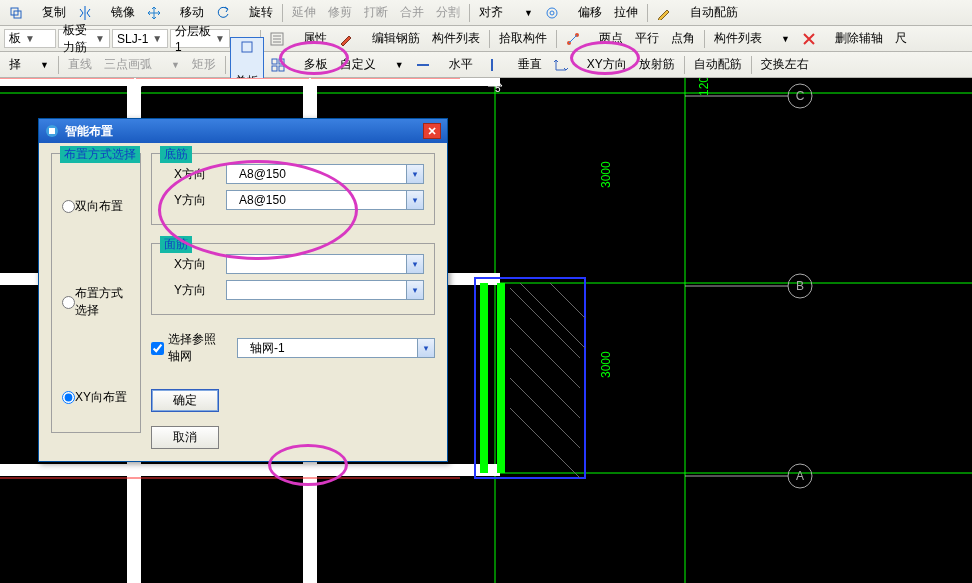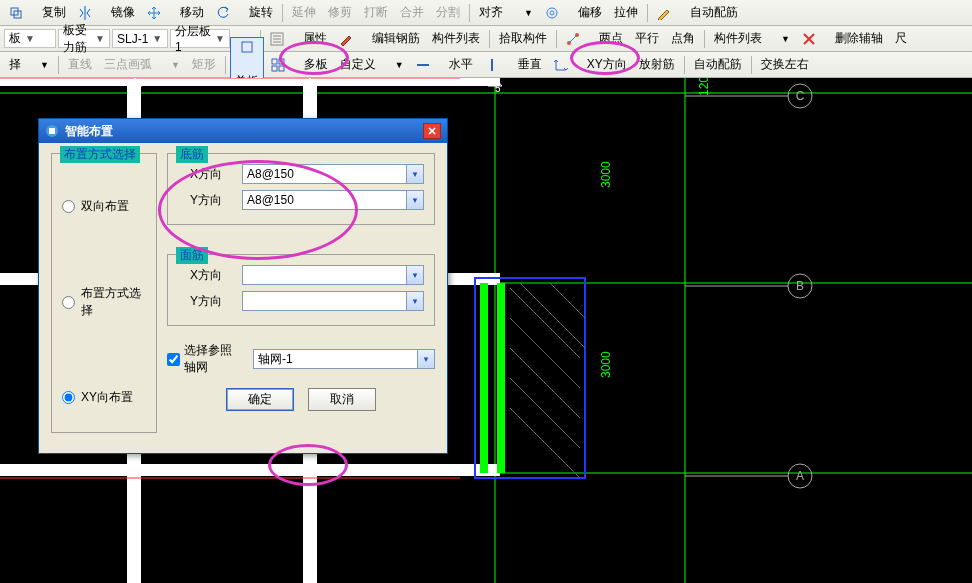--- a/index.html
+++ b/index.html
@@ -23,29 +23,29 @@
   
   .dialog { position: absolute; left: 38px; top: 118px; width: 410px; background: #ece9d8; border: 1px solid #0050a0; box-shadow: 2px 2px 6px rgba(0,0,0,0.4); z-index: 40; }
   .dlg-title { background: linear-gradient(#3a80e0, #1a5bc0); color: #fff; font-weight: bold; padding: 4px 6px; display: flex; align-items: center; justify-content: space-between; height: 24px; }
   .dlg-title .t-left { display: flex; align-items: center; gap: 6px; }
   .dlg-close { width: 18px; height: 16px; background: #e84030; color: #fff; display: flex; align-items: center; justify-content: center; font-size: 11px; border: 1px solid #a02818; cursor: pointer; }
   .dlg-body { padding: 10px 12px 12px 12px; }
   .groupbox { border: 1px solid #a0a0a0; padding: 10px 10px 8px 10px; margin-bottom: 8px; position: relative; }
   .groupbox legend { position: absolute; top: -8px; left: 8px; padding: 0 4px; font-size: 12px; color: #1040c0; }
   .groupbox.legend-bg legend { background: #14b8a6; }
   .flex-row { display: flex; align-items: flex-start; }
-  .radio-row { display: flex; align-items: center; gap: 6px; cursor: pointer; }
+  .radio-row { display: flex; align-items: center; cursor: pointer; }
   .radio-row input { margin: 0; }
   .field-row { display: flex; align-items: center; gap: 20px; margin-bottom: 6px; }
   .field-label { width: 44px; text-align: right; }
   .combo { flex: 1; display: flex; border: 1px solid #7f9db9; background: #fff; height: 20px; }
-  .combo input { border: none; flex: 1; padding: 0 4px; font-size: 12px; outline: none; }
+  .combo input { border: none; flex: 1; padding: 0 12px; font-size: 12px; outline: none; }
   .combo .cb-btn { width: 17px; background: linear-gradient(#e8f0fc, #c4d8f4); border-left: 1px solid #7f9db9; display: flex; align-items: center; justify-content: center; font-size: 9px; color: #2050c0; cursor: pointer; }
   .chk-row { display: flex; align-items: center; gap: 4px; margin: 8px 0 0 0; }
-  .btn-row { display: flex; justify-content: center; gap: 14px; margin-top: 12px; }
+  .btn-row { display: flex; justify-content: center; gap: 14px; margin-top: 24px; flex-direction: column; }
   .btn { width: 68px; height: 23px; background: linear-gradient(#fefefe, #e8e8e0); border: 1px solid #808080; cursor: pointer; font-size: 12px; }
   .btn-default { border: 1px solid #3060c0; box-shadow: 0 0 0 1px #80a8e0 inset; }
   
   svg.icon { width:14px; height:14px; vertical-align:middle; }
 </style>
 </head>
 <body>
 
 <div class="toolbar">
   <span class="tb-btn">
@@ -355,21 +355,21 @@
               </span>
           </div>
           <div class="field-row">
             <span class="field-label">Y方向</span>
             <span class="combo">
                 <input value="A8@150" style="">
                 <span class="cb-btn">▾</span>
               </span>
           </div>
         </div>
-        <div class="groupbox legend-bg" style="margin-top:29px;">
+        <div class="groupbox legend-bg" style="margin-top:18px;">
           <legend>面筋</legend>
           <div class="field-row">
             <span class="field-label">X方向</span>
             <span class="combo">
                 <input value="" style="">
                 <span class="cb-btn">▾</span>
               </span>
           </div>
           <div class="field-row">
             <span class="field-label">Y方向</span>

